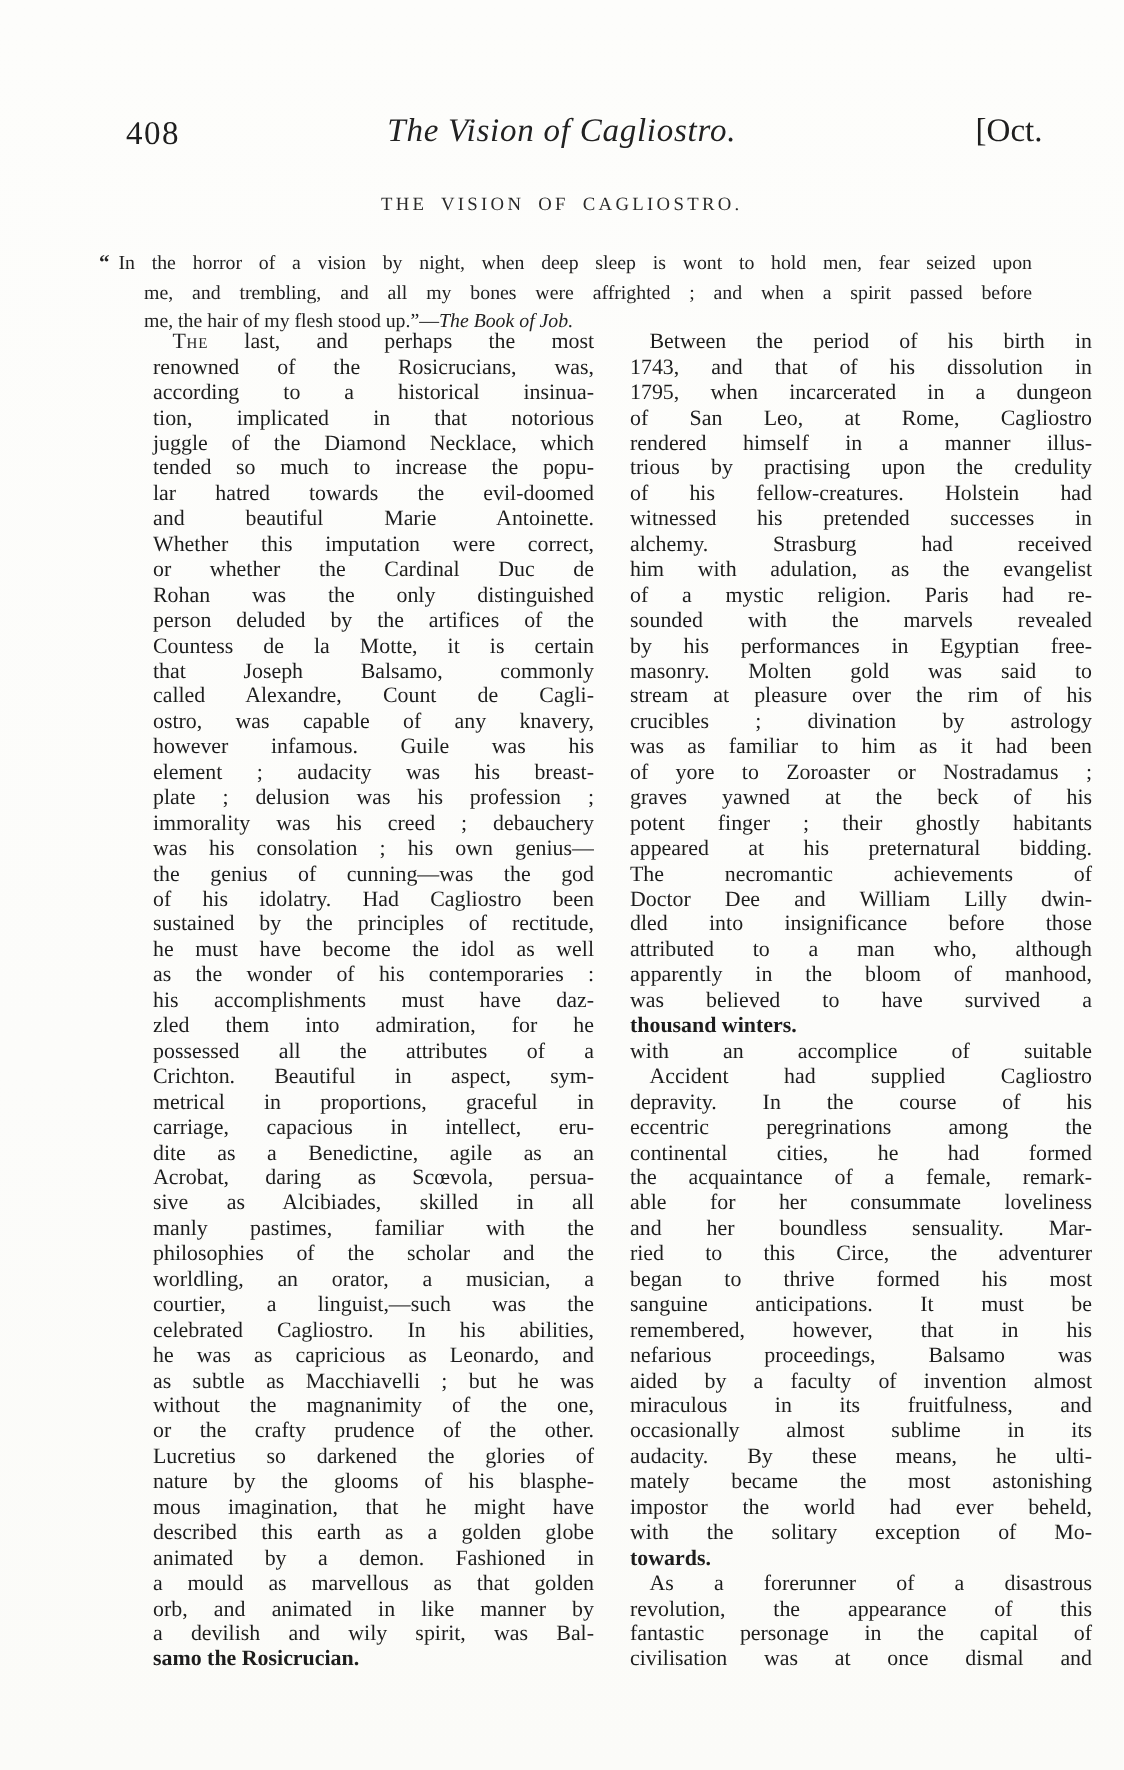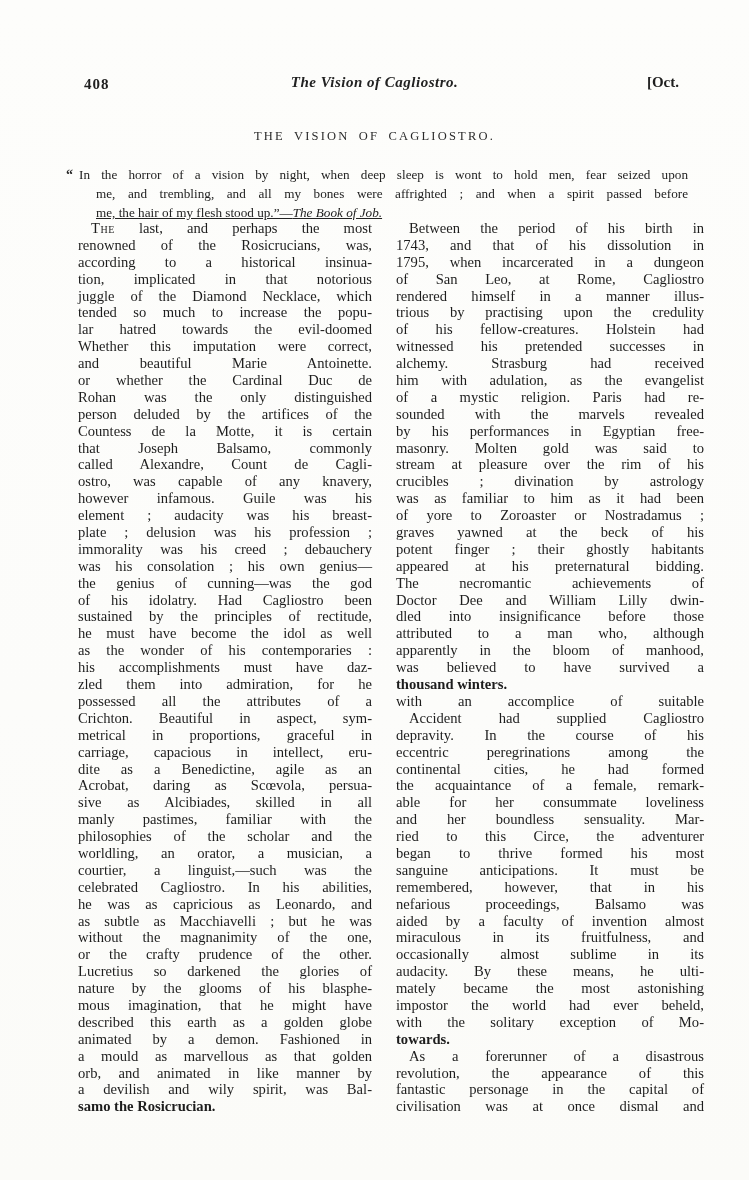--- a/index.html
+++ b/index.html
@@ -7,41 +7,41 @@
   body{background:#fdfdfc;}
   .page{
     position:relative;
     width:749px;height:1180px;
     background:linear-gradient(180deg,#fdfdfb 0%,#fcfcfa 60%,#fbfbf8 100%);
     font-family:"Liberation Serif","DejaVu Serif",serif;
     color:#1e1e1e;
     overflow:hidden;
   }
   
-  .running-header{position:absolute;top:74px;left:0;right:0;height:22px;font-size:15px;font-weight:bold;}
+  .running-header{position:absolute;top:74px;left:0;right:0;height:22px;font-size:22px;}
   .pagenum{position:absolute;left:84px;top:2px;letter-spacing:1px;}
   .runtitle{position:absolute;left:0;right:0;text-align:center;font-style:italic;letter-spacing:.5px;color:#222;}
-  .issue{position:absolute;right:70px;top:0;text-align:right;}
+  .issue{position:absolute;right:54px;top:0;text-align:right;}
   
   .article-title{
     position:absolute;top:129px;left:0;right:0;margin:0;
     text-align:center;font-size:12.5px;font-weight:400;
     letter-spacing:2.2px;word-spacing:4px;color:#2a2a2a;
   }
   
   .epigraph{position:absolute;top:155px;left:66px;width:622px;font-size:13.2px;line-height:19px;color:#222;margin-top:10px;}
   .ep-line{text-align:justify;text-align-last:justify;}
   .ep-cont{margin-left:30px;}
-  .ep-last{text-align:center;text-align-last:left;text-decoration:underline;}
+  .ep-last{text-align:center;text-align-last:left;}
   .ep-quote{font-weight:700;letter-spacing:1px;margin-right:5px;font-size:14px;}
   .ep-attr{font-style:italic;}
   
   .columns{position:absolute;top:220px;left:78px;display:flex;}
   .col{font-size:14.6px;color:#1d1d1d;}
-  .col-left{width:294px;margin-right:10px;}
+  .col-left{width:294px;margin-right:10px;margin-left:24px;}
   .col-right{width:308px;margin-left:14px;}
   .line{
     height:16.9px;line-height:16.9px;
     text-align:justify;text-align-last:justify;
     white-space:normal;overflow:visible;
   }
   .line.first{text-indent:13px;}
   .line.last{text-align-last:left;font-weight:bold;}
   .sc{font-variant:small-caps;letter-spacing:.5px;}
 </style>
@@ -70,22 +70,22 @@
 
   <div class="columns">
     <div class="col col-left">
         <div class="line first"><span class="sc">The</span> last, and perhaps the most</div>
         <div class="line">renowned of the Rosicrucians, was,</div>
         <div class="line">according to a historical insinua-</div>
         <div class="line">tion, implicated in that notorious</div>
         <div class="line">juggle of the Diamond Necklace, which</div>
         <div class="line">tended so much to increase the popu-</div>
         <div class="line">lar hatred towards the evil-doomed</div>
+        <div class="line">and beautiful Marie Antoinette.</div>
         <div class="line">Whether this imputation were correct,</div>
-        <div class="line">and beautiful Marie Antoinette.</div>
         <div class="line">or whether the Cardinal Duc de</div>
         <div class="line">Rohan was the only distinguished</div>
         <div class="line">person deluded by the artifices of the</div>
         <div class="line">Countess de la Motte, it is certain</div>
         <div class="line">that Joseph Balsamo, commonly</div>
         <div class="line">called Alexandre, Count de Cagli-</div>
         <div class="line">ostro, was capable of any knavery,</div>
         <div class="line">however infamous. Guile was his</div>
         <div class="line">element ; audacity was his breast-</div>
         <div class="line">plate ; delusion was his profession ;</div>

